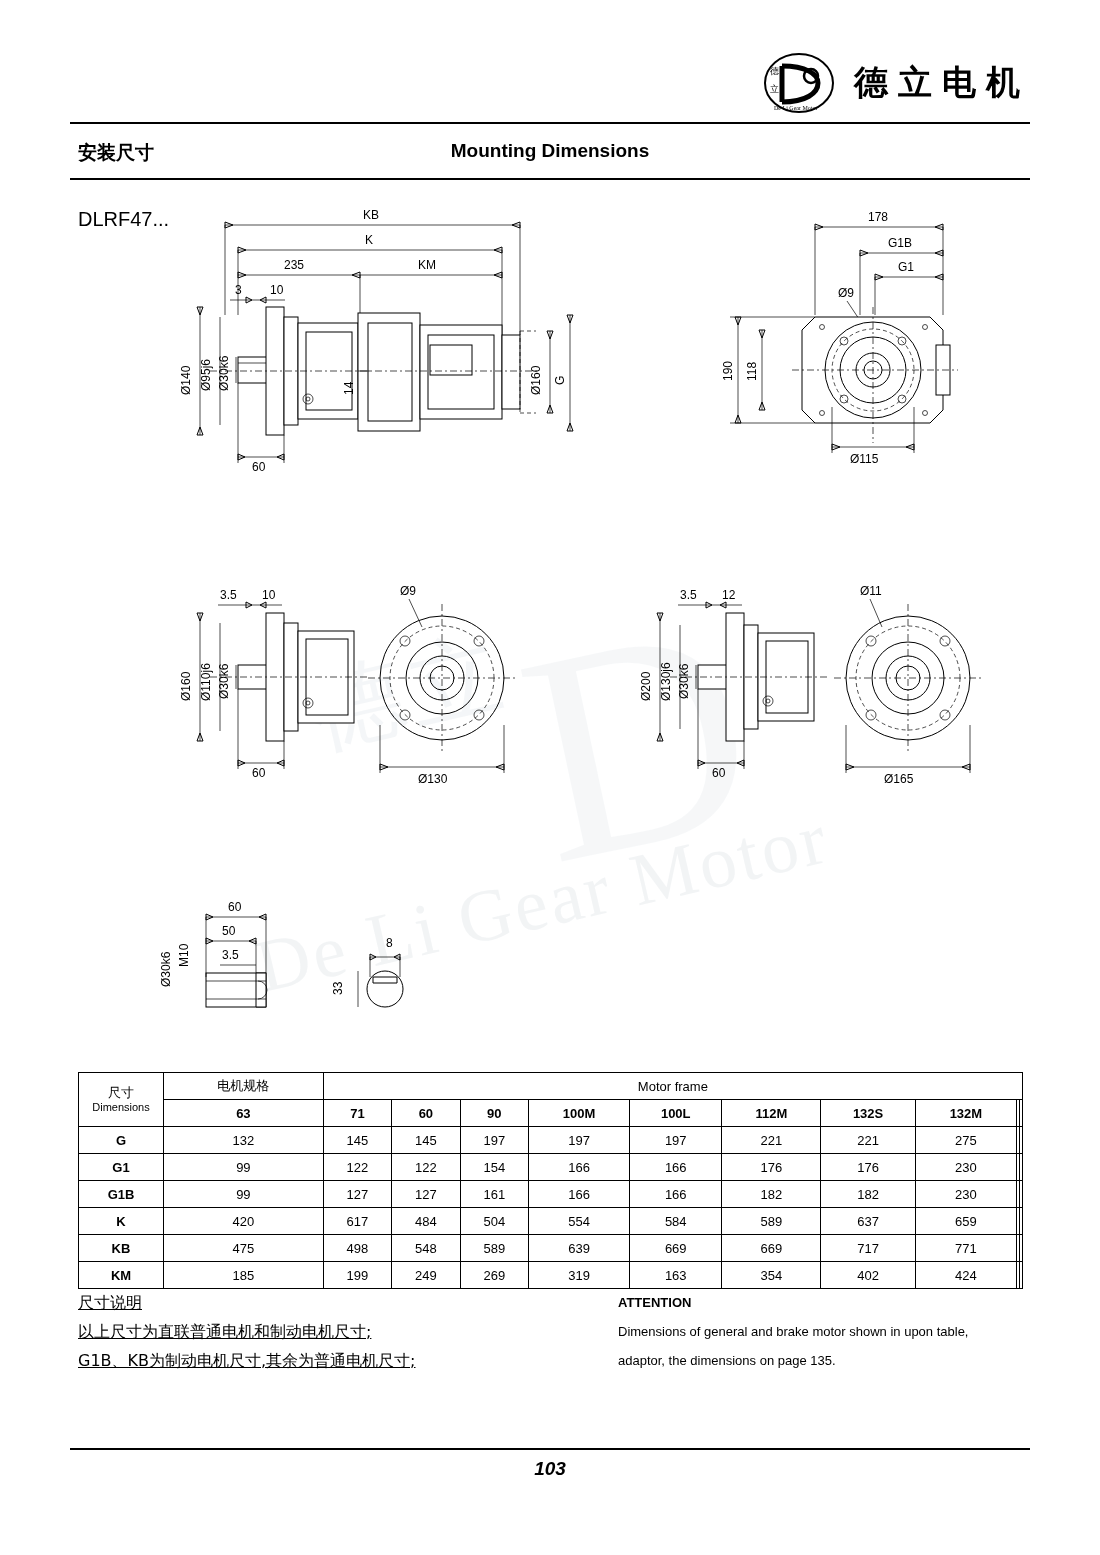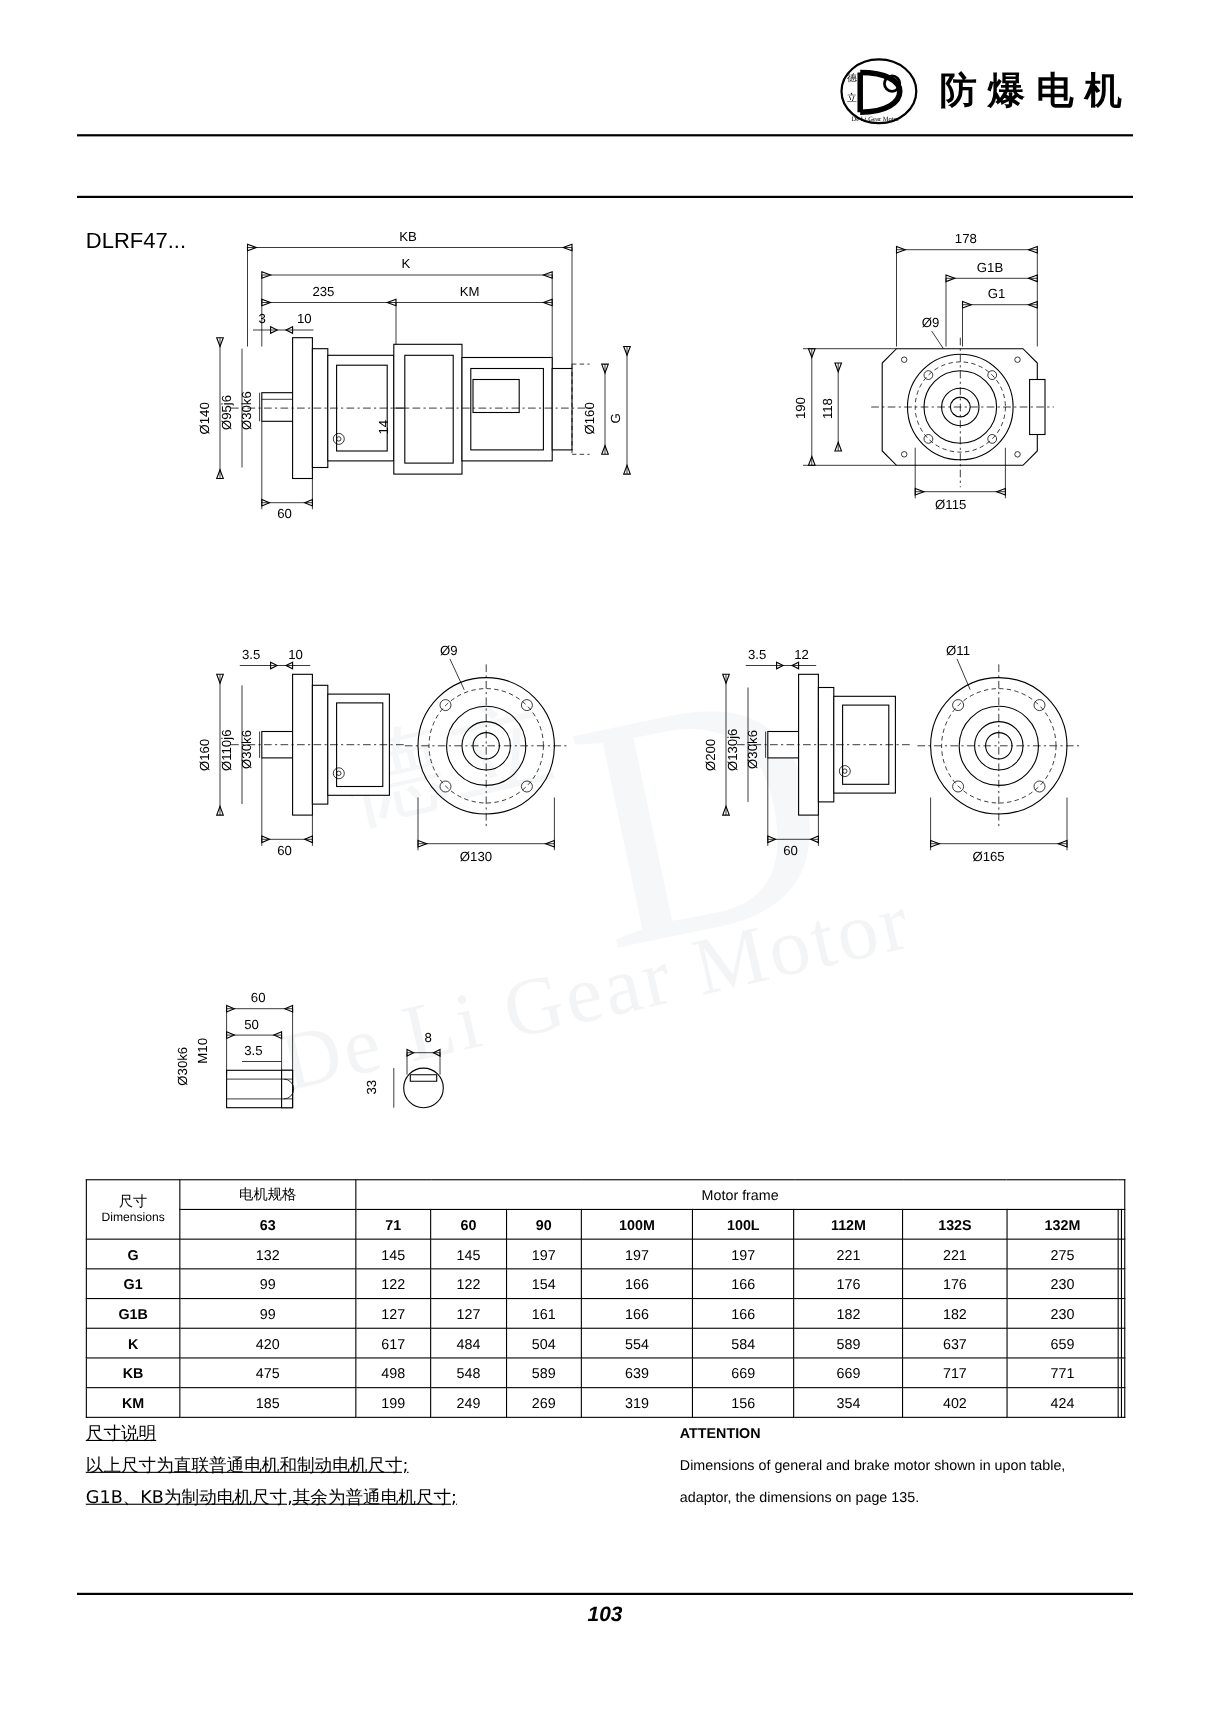--- a/index.html
+++ b/index.html
@@ -137,24 +137,28 @@
       <svg width="74" height="62" viewBox="0 0 74 62">
         <ellipse cx="37" cy="31" rx="34" ry="29" fill="none" stroke="#000" stroke-width="2"></ellipse>
         <path d="M20 14 L20 50" stroke="#000" stroke-width="5" fill="none"></path>
         <path d="M20 14 C44 14 56 22 56 31 C56 41 44 50 20 50" stroke="#000" stroke-width="5" fill="none"></path>
         <circle cx="49" cy="24" r="7" fill="none" stroke="#000" stroke-width="2.5"></circle>
         <text x="8" y="22" font-size="9" font-family="DejaVu Sans">德</text>
         <text x="8" y="40" font-size="9" font-family="DejaVu Sans">立</text>
         <text x="12" y="58" font-size="6" font-family="Liberation Serif">De Li Gear Motor</text>
       </svg>
     </div>
-    <div class="brand-name">防爆电机</div>
+    <div class="brand-name">德立电机</div>
   </div>
   <div class="header-rule"></div>
 
+  <div class="title-row">
+    <div class="title-cn">安装尺寸</div>
+    <div class="title-en">Mounting Dimensions</div>
+  </div>
   <div class="title-rule"></div>
 
   <div class="model-label">DLRF47...</div>
 
   <div class="watermark">
     <div class="wm-d">D</div>
     <div class="wm-cn">德立</div>
     <div class="wm-text">De Li Gear Motor</div>
   </div>
 
@@ -562,21 +566,21 @@
         <td></td>
         <td></td>
       </tr>
       <tr>
         <td class="rowlabel">KM</td>
         <td>185</td>
         <td>199</td>
         <td>249</td>
         <td>269</td>
         <td>319</td>
-        <td>156</td>
+        <td>163</td>
         <td>354</td>
         <td>402</td>
         <td>424</td>
         <td></td>
         <td></td>
       </tr>
     </tbody>
   </table>
 
   <div class="notes-cn">

